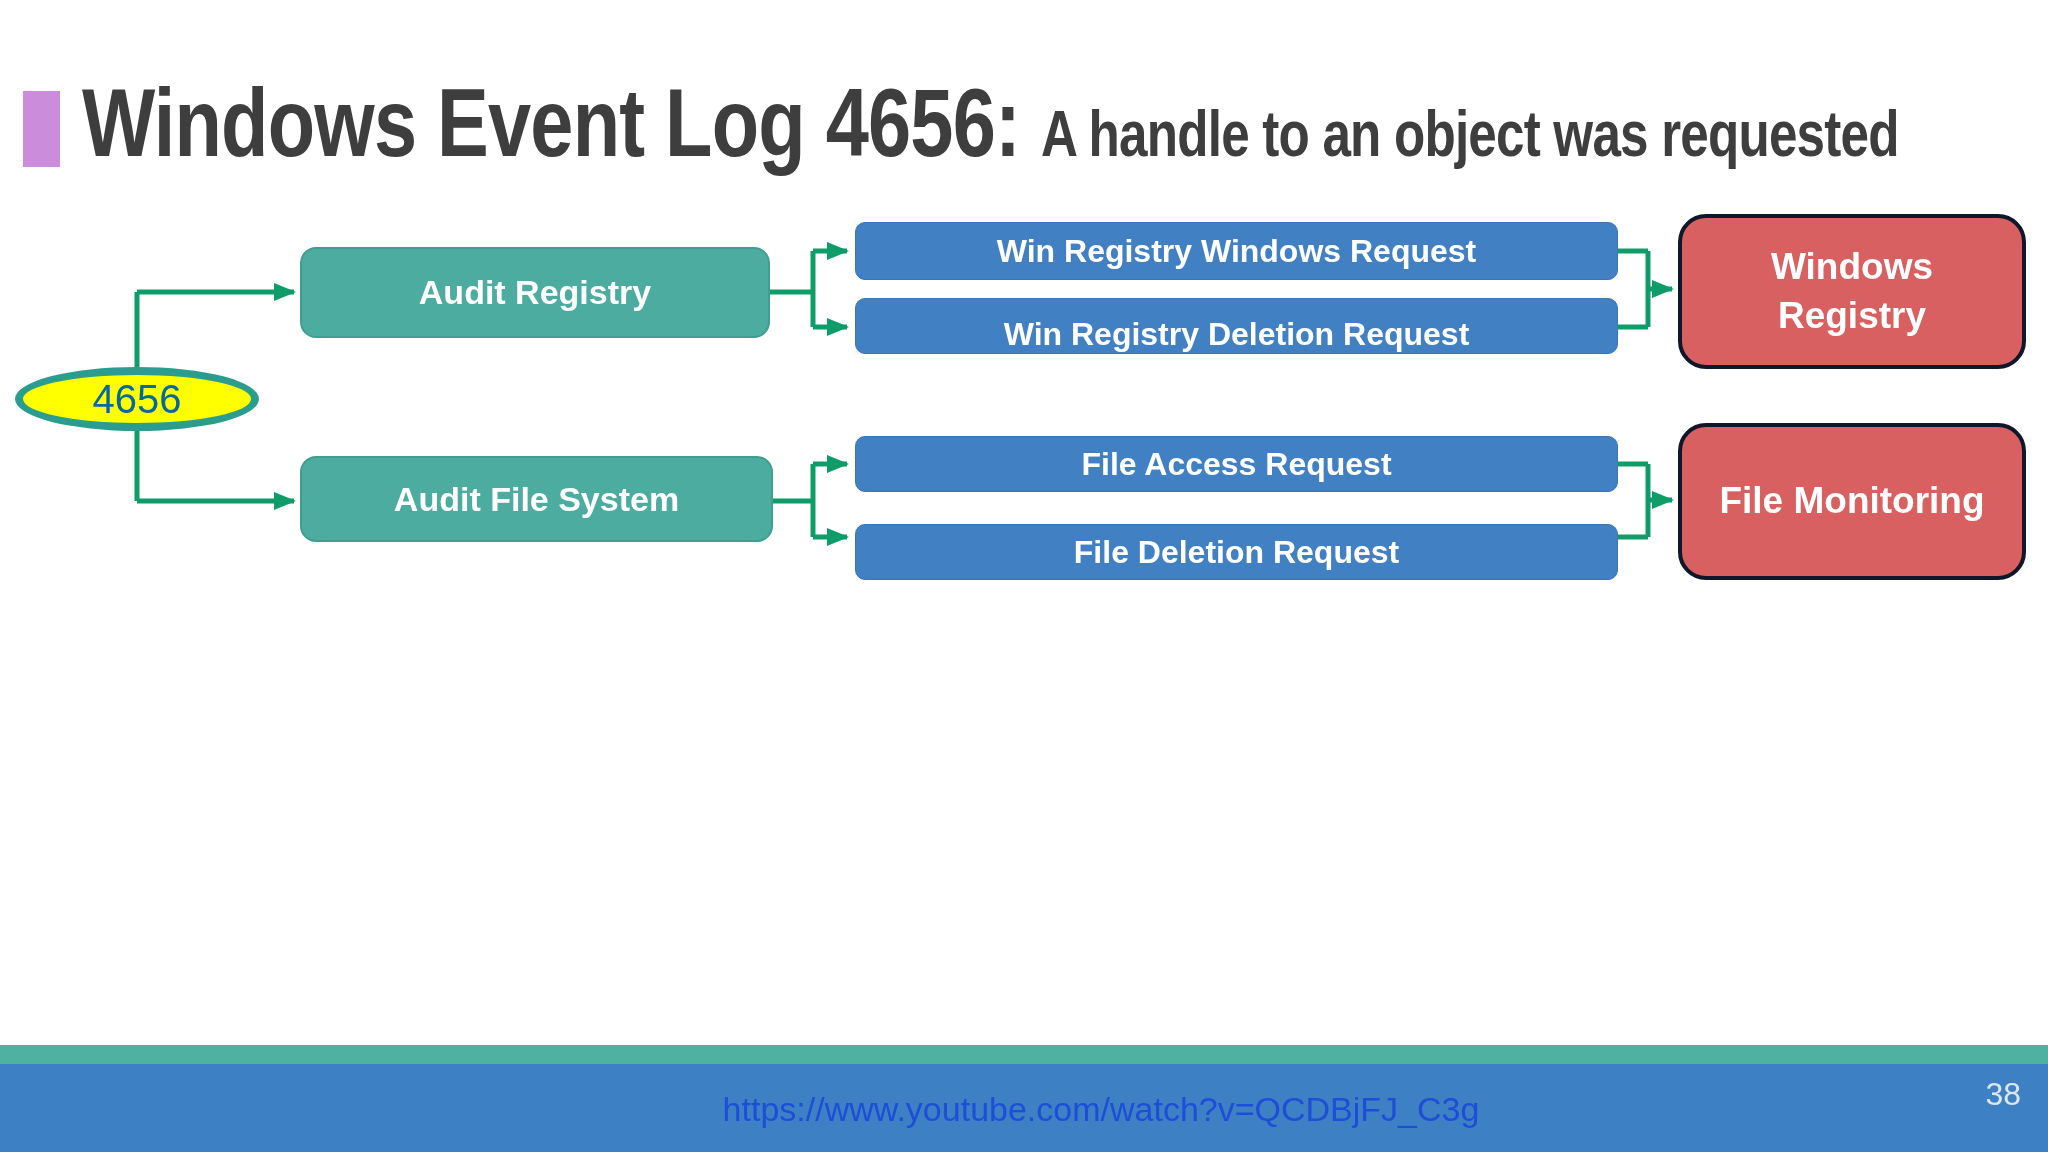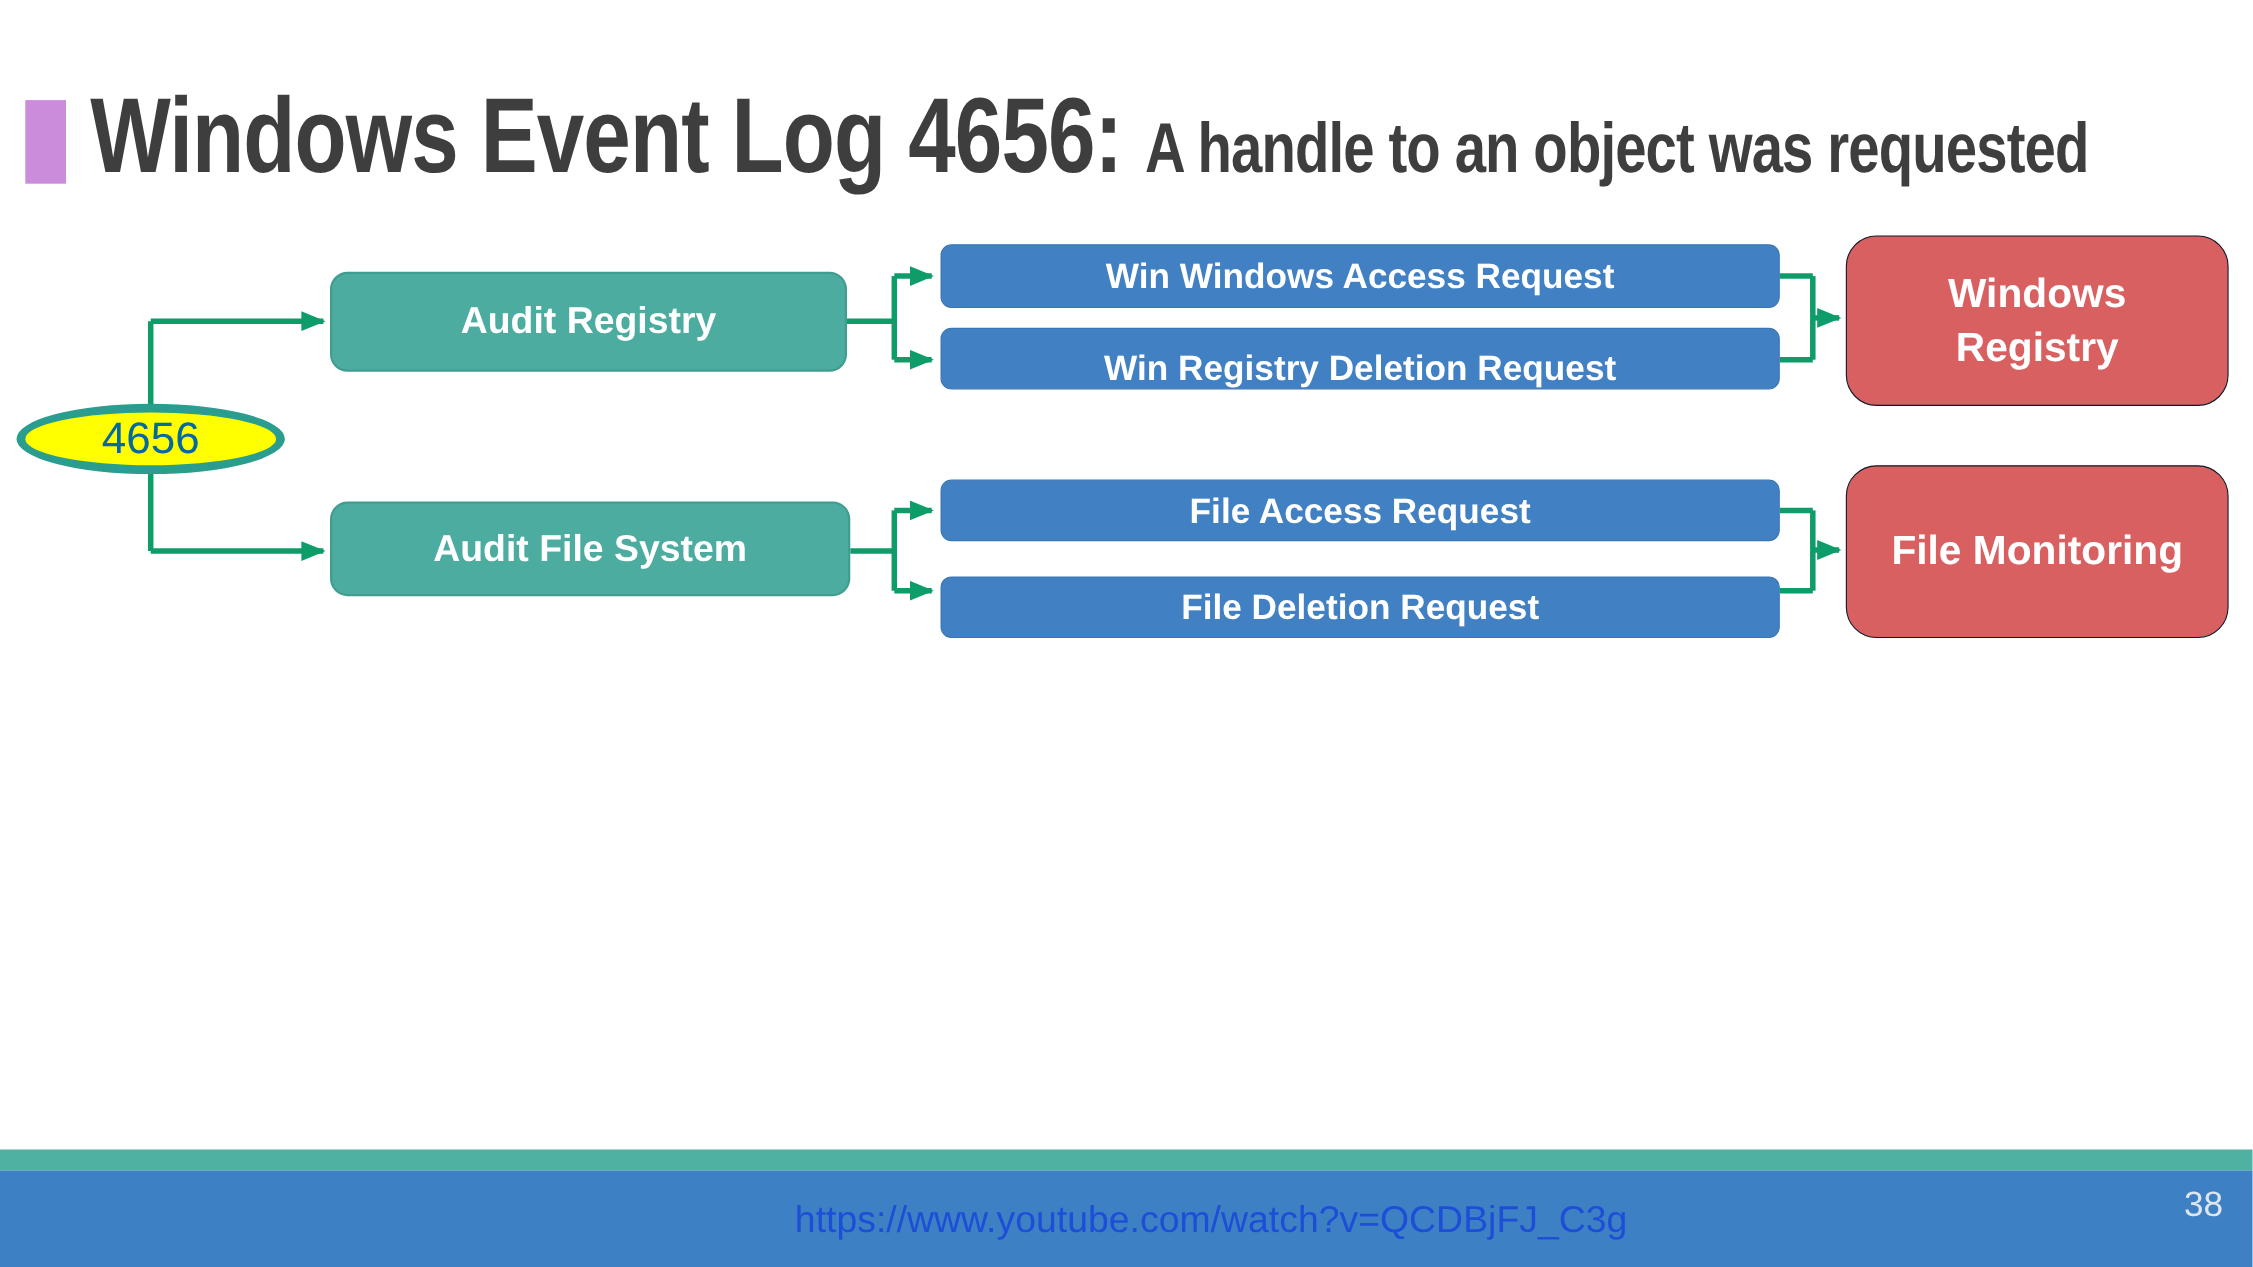--- a/index.html
+++ b/index.html
@@ -21,21 +21,21 @@
   .title-main{font-size:97px;line-height:1;letter-spacing:-1px;}
   .title-sub{font-size:64px;line-height:1;margin-left:26px;letter-spacing:-1px;}
   
   .connectors{position:absolute;left:0;top:0;width:2048px;height:1152px;}
   .node{
     position:absolute;display:flex;align-items:center;justify-content:center;
     color:#fff;font-weight:bold;text-align:center;box-sizing:border-box;
   }
   .node-teal{background:#4daca0;border:2px solid #3f9e90;border-radius:16px;font-size:34px;}
   .node-blue{background:#4180c2;border:1px solid #3a76b5;border-radius:10px;font-size:32px;}
-  .node-red{background:#d96060;border:1px solid #0f172a;border-radius:28px;font-size:37px;line-height:1.3;}
+  .node-red{background:#d96060;border:4px solid #0f172a;border-radius:28px;font-size:37px;line-height:1.3;}
   #node-audit-registry{left:300px;top:247px;width:470px;height:91px;}
   #node-audit-file-system{left:300px;top:456px;width:473px;height:86px;}
   #node-win-registry-access{left:855px;top:222px;width:763px;height:58px;}
   #node-win-registry-deletion{left:855px;top:298px;width:763px;height:56px;align-items:flex-end;}
   #node-file-access{left:855px;top:436px;width:763px;height:56px;}
   #node-file-deletion{left:855px;top:509px;width:763px;height:56px;margin-top:15px;}
   #node-windows-registry{left:1678px;top:214px;width:348px;height:155px;padding:0 55px;}
   #node-file-monitoring{left:1678px;top:423px;width:348px;height:157px;}
   .event-badge{
     position:absolute;left:15px;top:367px;width:244px;height:64px;
@@ -105,21 +105,21 @@
   </div>
 
   <div id="node-audit-registry" class="node node-teal">
     <span>Audit Registry</span>
   </div>
   <div id="node-audit-file-system" class="node node-teal">
     <span>Audit File System</span>
   </div>
 
   <div id="node-win-registry-access" class="node node-blue">
-    <span>Win Windows Access Request</span>
+    <span>Win Registry Windows Request</span>
   </div>
   <div id="node-win-registry-deletion" class="node node-blue">
     <span>Win Registry Deletion Request</span>
   </div>
   <div id="node-file-access" class="node node-blue">
     <span>File Access Request</span>
   </div>
   <div id="node-file-deletion" class="node node-blue">
     <span>File Deletion Request</span>
   </div>

